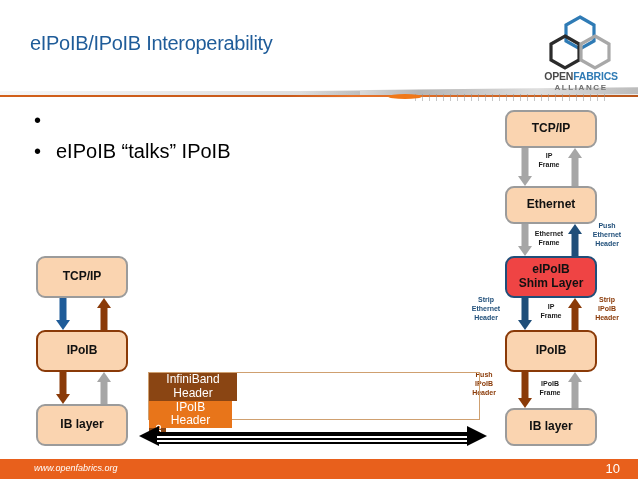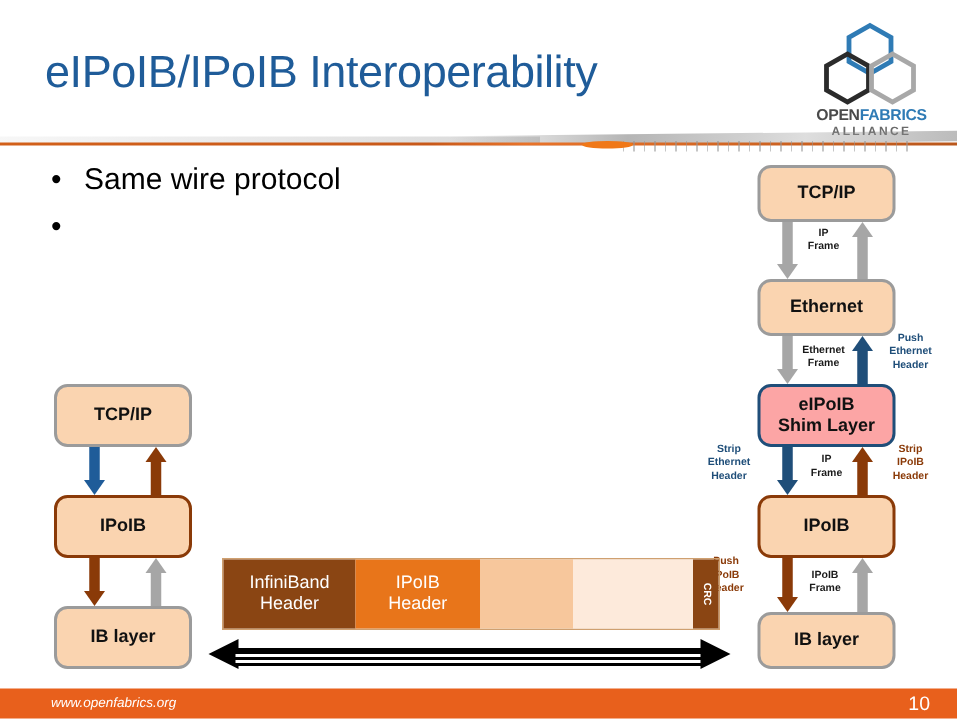--- a/index.html
+++ b/index.html
@@ -1,20 +1,20 @@
 <!DOCTYPE html>
 <html><head>
 <meta charset="utf-8">
 <style>
   html,body{margin:0;padding:0;background:#fff;}
   body{width:638px;height:479px;position:relative;overflow:hidden;
        font-family:"Liberation Sans",sans-serif;}
 
   
-  .slide-title{position:absolute;left:30px;top:32px;font-size:30px;color:#1f5c99;
+  .slide-title{position:absolute;left:30px;top:32px;font-size:20px;color:#1f5c99;
       letter-spacing:-.3px;white-space:nowrap;}
   .logo{position:absolute;right:18px;top:12px;width:78px;height:82px;}
   .logo svg{display:block;}
 
   .swoosh{position:absolute;left:0;top:86px;width:638px;height:22px;overflow:hidden;}
   .sw-line{position:absolute;left:0;top:9px;width:638px;height:2px;
       background:linear-gradient(90deg,#d2601a 0%,#c8591a 45%,#e8732a 55%,#b9571c 100%);}
   .sw-grey{position:absolute;left:300px;top:3px;width:338px;height:7px;
       background:linear-gradient(100deg,rgba(255,255,255,0) 0%,rgba(120,120,120,.55) 35%,rgba(160,160,160,.35) 70%,rgba(120,120,120,.5) 100%);
       transform:skewY(-.6deg);}
@@ -30,21 +30,21 @@
   .bullet{display:flex;align-items:flex-start;font-size:20px;color:#000;margin-bottom:6px;}
   .bullet .dot{width:22px;flex:0 0 22px;text-align:left;font-size:20px;line-height:1.25;}
   .bullet .btxt{line-height:1.25;}
 
   
   .box{position:absolute;box-sizing:border-box;border-radius:9px;
       display:flex;align-items:center;justify-content:center;text-align:center;
       font-weight:bold;font-size:12px;color:#111;line-height:1.15;}
   .box.grey{background:#fad4b0;border:2.5px solid #9b9b9b;}
   .box.brown{background:#fad4b0;border:2.5px solid #8a3a08;}
-  .box.shim{background:#fca5a5;border:2.5px solid #1f4e79;}
+  .box.shim{background:#ef4444;border:2.5px solid #1f4e79;}
 
   
   .varrow{position:absolute;}
   .varrow .shaft{position:absolute;left:50%;transform:translateX(-50%);width:7px;}
   .varrow .head{position:absolute;left:50%;transform:translateX(-50%);width:0;height:0;
       border-left:7.5px solid transparent;border-right:7.5px solid transparent;}
 
   
   .lbl{position:absolute;font-size:7px;font-weight:bold;line-height:1.25;text-align:center;}
   .lbl.dark{color:#1a1a1a;}
@@ -103,24 +103,24 @@
   <div class="sw-grey2"></div>
     <div class="sw-grey"></div>
   <div class="sw-line"></div>
     <div class="sw-dots"></div>
     <div class="sw-blob"></div>
 </div>
 
 <div class="bullets">
   <div class="bullet">
     <span class="dot">•</span>
-    <span class="btxt">Same wire protocol</span>
   </div>
   <div class="bullet">
     <span class="dot">•</span>
+    <span class="btxt">eIPoIB “talks” IPoIB</span>
   </div>
 </div>
 
 <div class="box grey" style="left:36px;top:256px;width:92px;height:42px;">TCP/IP</div>
 <div class="box brown" style="left:36px;top:330px;width:92px;height:42px;">IPoIB</div>
 <div class="box grey" style="left:36px;top:404px;width:92px;height:42px;">IB layer</div>
 
 <div class="varrow" style="left:55px;top:298px;width:16px;height:32px;">
   <div class="shaft" style="top:0;height:22px;background:#1f5c99;"></div>
   <div class="head" style="top:22px;border-top:10px solid #1f5c99;"></div>
@@ -195,21 +195,21 @@
 Frame</div>
 <div class="lbl brown" style="left:584px;top:296px;width:46px;white-space:pre-line;">Strip
 IPoIB
 Header</div>
 <div class="lbl brown" style="left:461px;top:371px;width:46px;white-space:pre-line;">Push
 IPoIB
 Header</div>
 <div class="lbl dark" style="left:530px;top:380px;width:40px;white-space:pre-line;">IPoIB
 Frame</div>
 
-<div class="packet" style="left:148px;top:372px;width:332px;">
+<div class="packet" style="left:148px;top:372px;width:332px;flex-direction:column;">
   <div class="pseg ib" style="white-space:pre-line;">InfiniBand
 Header</div>
   <div class="pseg ipoib" style="white-space:pre-line;">IPoIB
 Header</div>
   <div class="pseg ethd"></div>
   <div class="pseg ethd2"></div>
   <div class="pseg crc">
     <span>CRC</span>
   </div>
 </div>

